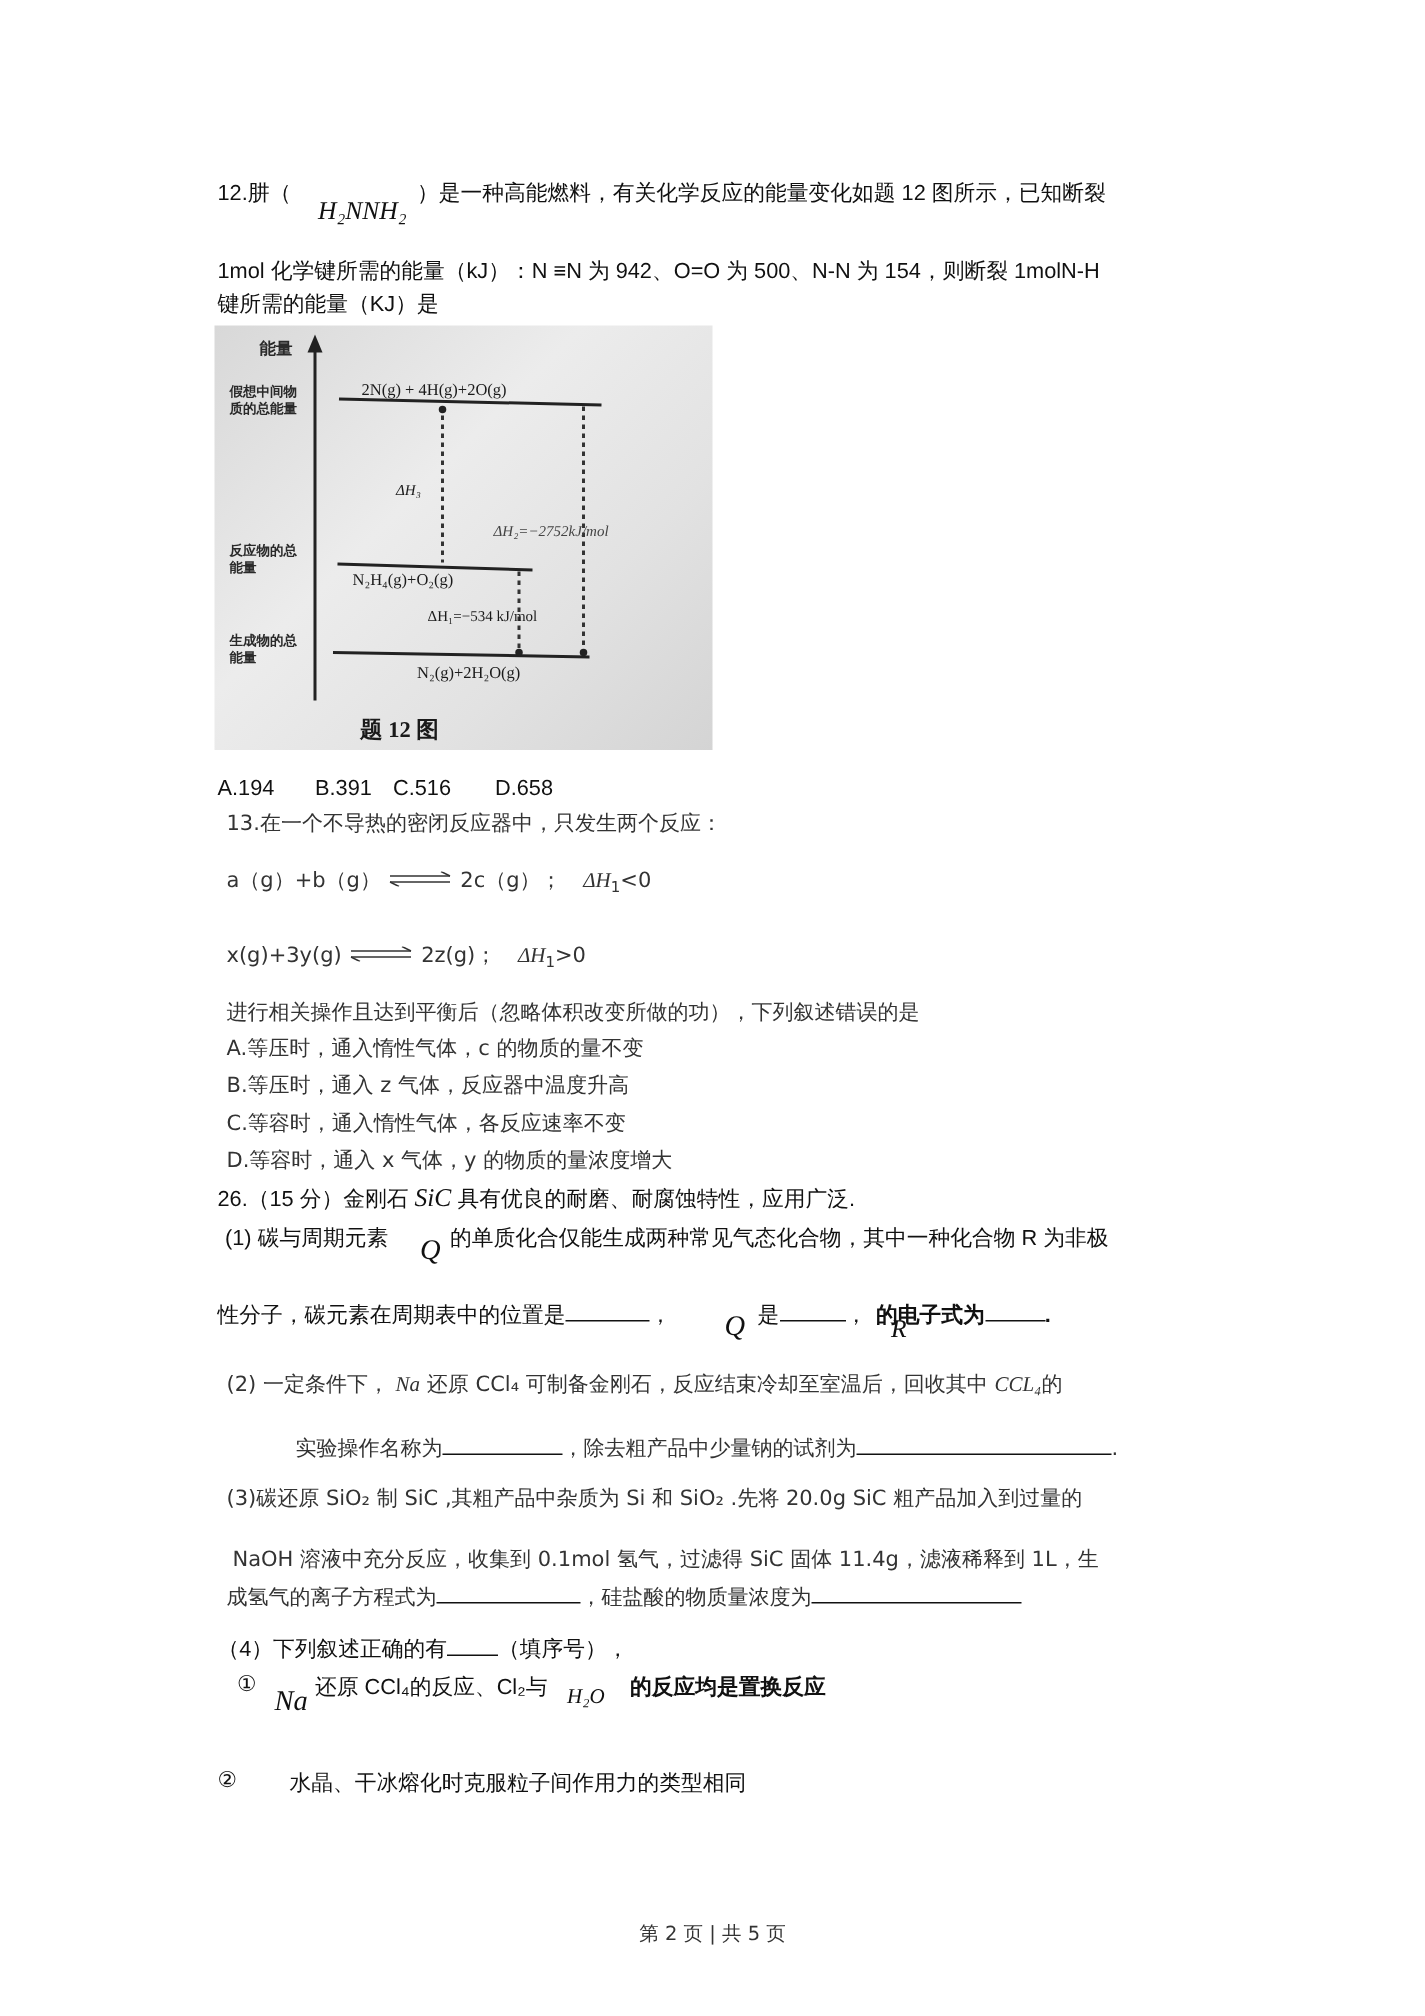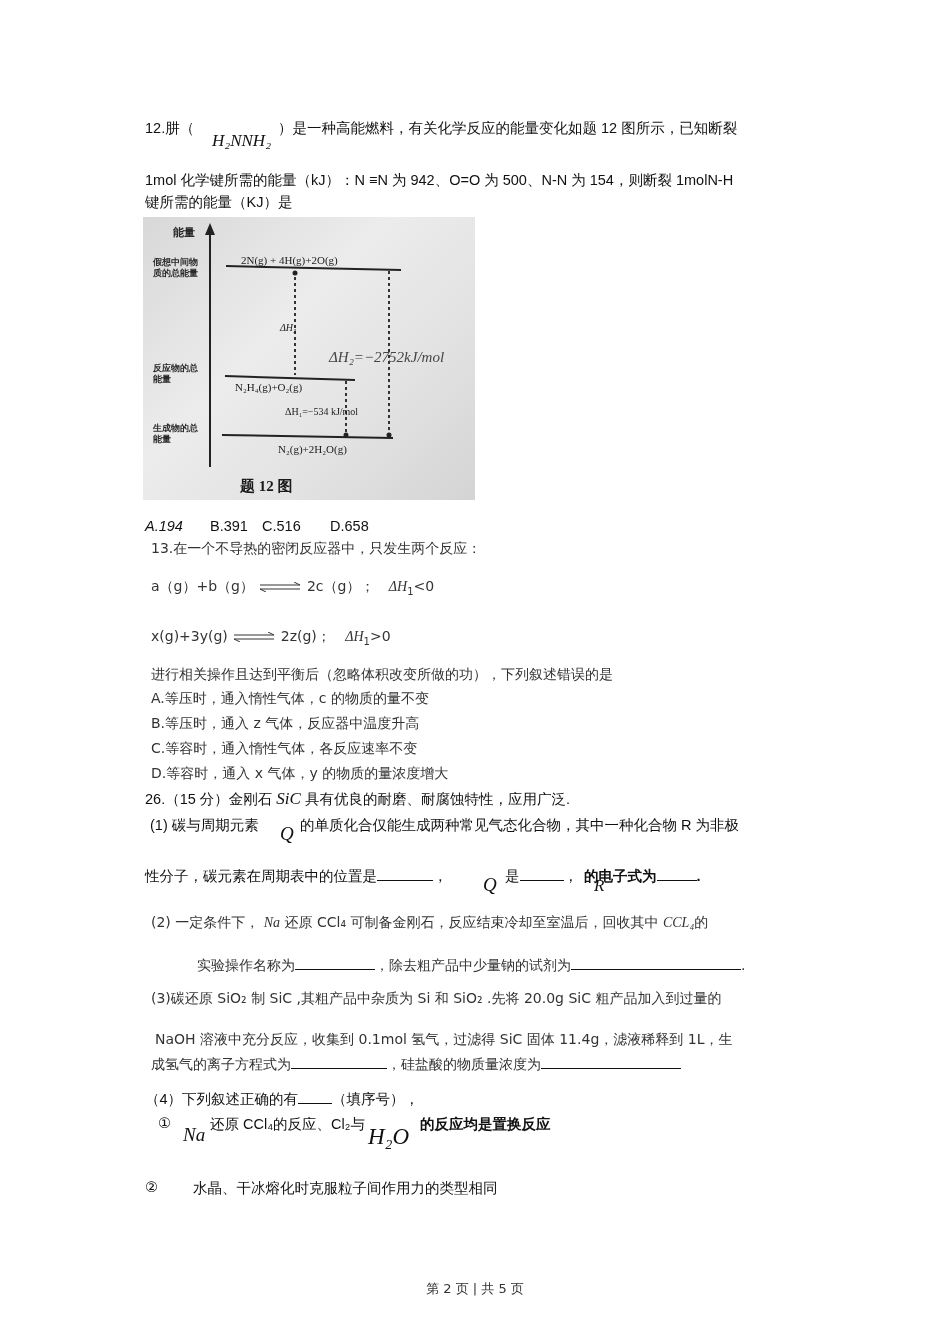--- a/index.html
+++ b/index.html
@@ -40,31 +40,31 @@
     <line x1="152" y1="54" x2="152" y2="158" stroke="#333" stroke-width="2" stroke-dasharray="3,3"></line>
     <line x1="246" y1="54" x2="246" y2="218" stroke="#333" stroke-width="2" stroke-dasharray="3,3"></line>
     <line x1="203" y1="164" x2="203" y2="218" stroke="#333" stroke-width="2" stroke-dasharray="3,3"></line>
     <circle cx="152" cy="56" r="2.5" fill="#222"></circle>
     <circle cx="203" cy="218" r="2.5" fill="#222"></circle>
     <circle cx="246" cy="218" r="2.5" fill="#222"></circle>
   </svg>
   <div class="fig-label" style="left:30px; top:10px; font-size:11px;">能量</div>
   <div class="fig-label" style="left:10px; top:40px; width:46px; white-space:normal;">假想中间物质的总能量</div>
   <div class="fig-txt" style="left:98px; top:37px; font-size:11px;">2N(g) + 4H(g)+2O(g)</div>
-  <div class="fig-txt" style="left:137px; top:105px; font-size:10px; font-style:italic;">ΔH₃</div>
-  <div class="fig-txt" style="left:186px; top:132px; font-size:15px; font-style:italic; color:#444;">ΔH₂=−2752kJ/mol</div>
+  <div class="fig-txt" style="left:121px; top:105px; font-size:10px; font-style:italic;">ΔH₃</div>
+  <div class="fig-txt" style="left:186px; top:132px; font-size:10px; font-style:italic; color:#444;">ΔH₂=−2752kJ/mol</div>
   <div class="fig-label" style="left:10px; top:146px; width:46px; white-space:normal;">反应物的总能量</div>
   <div class="fig-txt" style="left:92px; top:164px; font-size:11px;">N₂H₄(g)+O₂(g)</div>
   <div class="fig-txt" style="left:142px; top:189px; font-size:10px; ">ΔH₁=−534 kJ/mol</div>
   <div class="fig-label" style="left:10px; top:206px; width:46px; white-space:normal;">生成物的总能量</div>
   <div class="fig-txt" style="left:135px; top:226px; font-size:11px;">N₂(g)+2H₂O(g)</div>
   <div class="fig-txt" style="left:97px; top:260px; font-size:15px; font-weight:bold;">题 12 图</div>
 </div>
 
-<div class="abs" style="left:145px; top:518px;font-style:italic;">A.194</div>
+<div class="abs" style="left:145px; top:518px;">A.194</div>
 <div class="abs" style="left:210px; top:518px;">B.391</div>
 <div class="abs" style="left:262px; top:518px;">C.516</div>
 <div class="abs" style="left:330px; top:518px;">D.658</div>
 
 <div class="abs scan" style="left:151px; top:540px;">13.在一个不导热的密闭反应器中，只发生两个反应：</div>
 
 <div class="abs scan" style="left:151px; top:578px;">
   <span>a（g）+b（g）</span>
   <span style="display:inline-block; width:44px; vertical-align:middle;">
     <svg width="44" height="10">
@@ -138,21 +138,21 @@
 </div>
 
 <div class="abs" style="left:145px; top:1089px;">
   <span>（4）下列叙述正确的有</span><span class="blank" style="width:34px;"></span><span>（填序号），</span>
 </div>
 <div class="abs" style="left:158px; top:1115px;">
   <span>①</span>
 </div>
 <div class="abs serif-i" style="left:183px; top:1124px; font-size:19px;">Na</div>
 <div class="abs" style="left:210px; top:1115px;">还原 CCl₄的反应、Cl₂与</div>
-<div class="abs serif-i" style="left:368px; top:1124px; font-size:23px;">H₂O</div>
+<div class="abs serif-i" style="left:378px; top:1124px; font-size:14px;">H₂O</div>
 <div class="abs" style="left:420px; top:1115px;font-weight:bold;">的反应均是置换反应</div>
 
 <div class="abs" style="left:145px; top:1179px;">
   <span>②</span>
 </div>
 <div class="abs" style="left:193px; top:1179px;">水晶、干冰熔化时克服粒子间作用力的类型相同</div>
 
 <div class="footer">第 2 页 | 共 5 页</div>
 
 </body></html>

